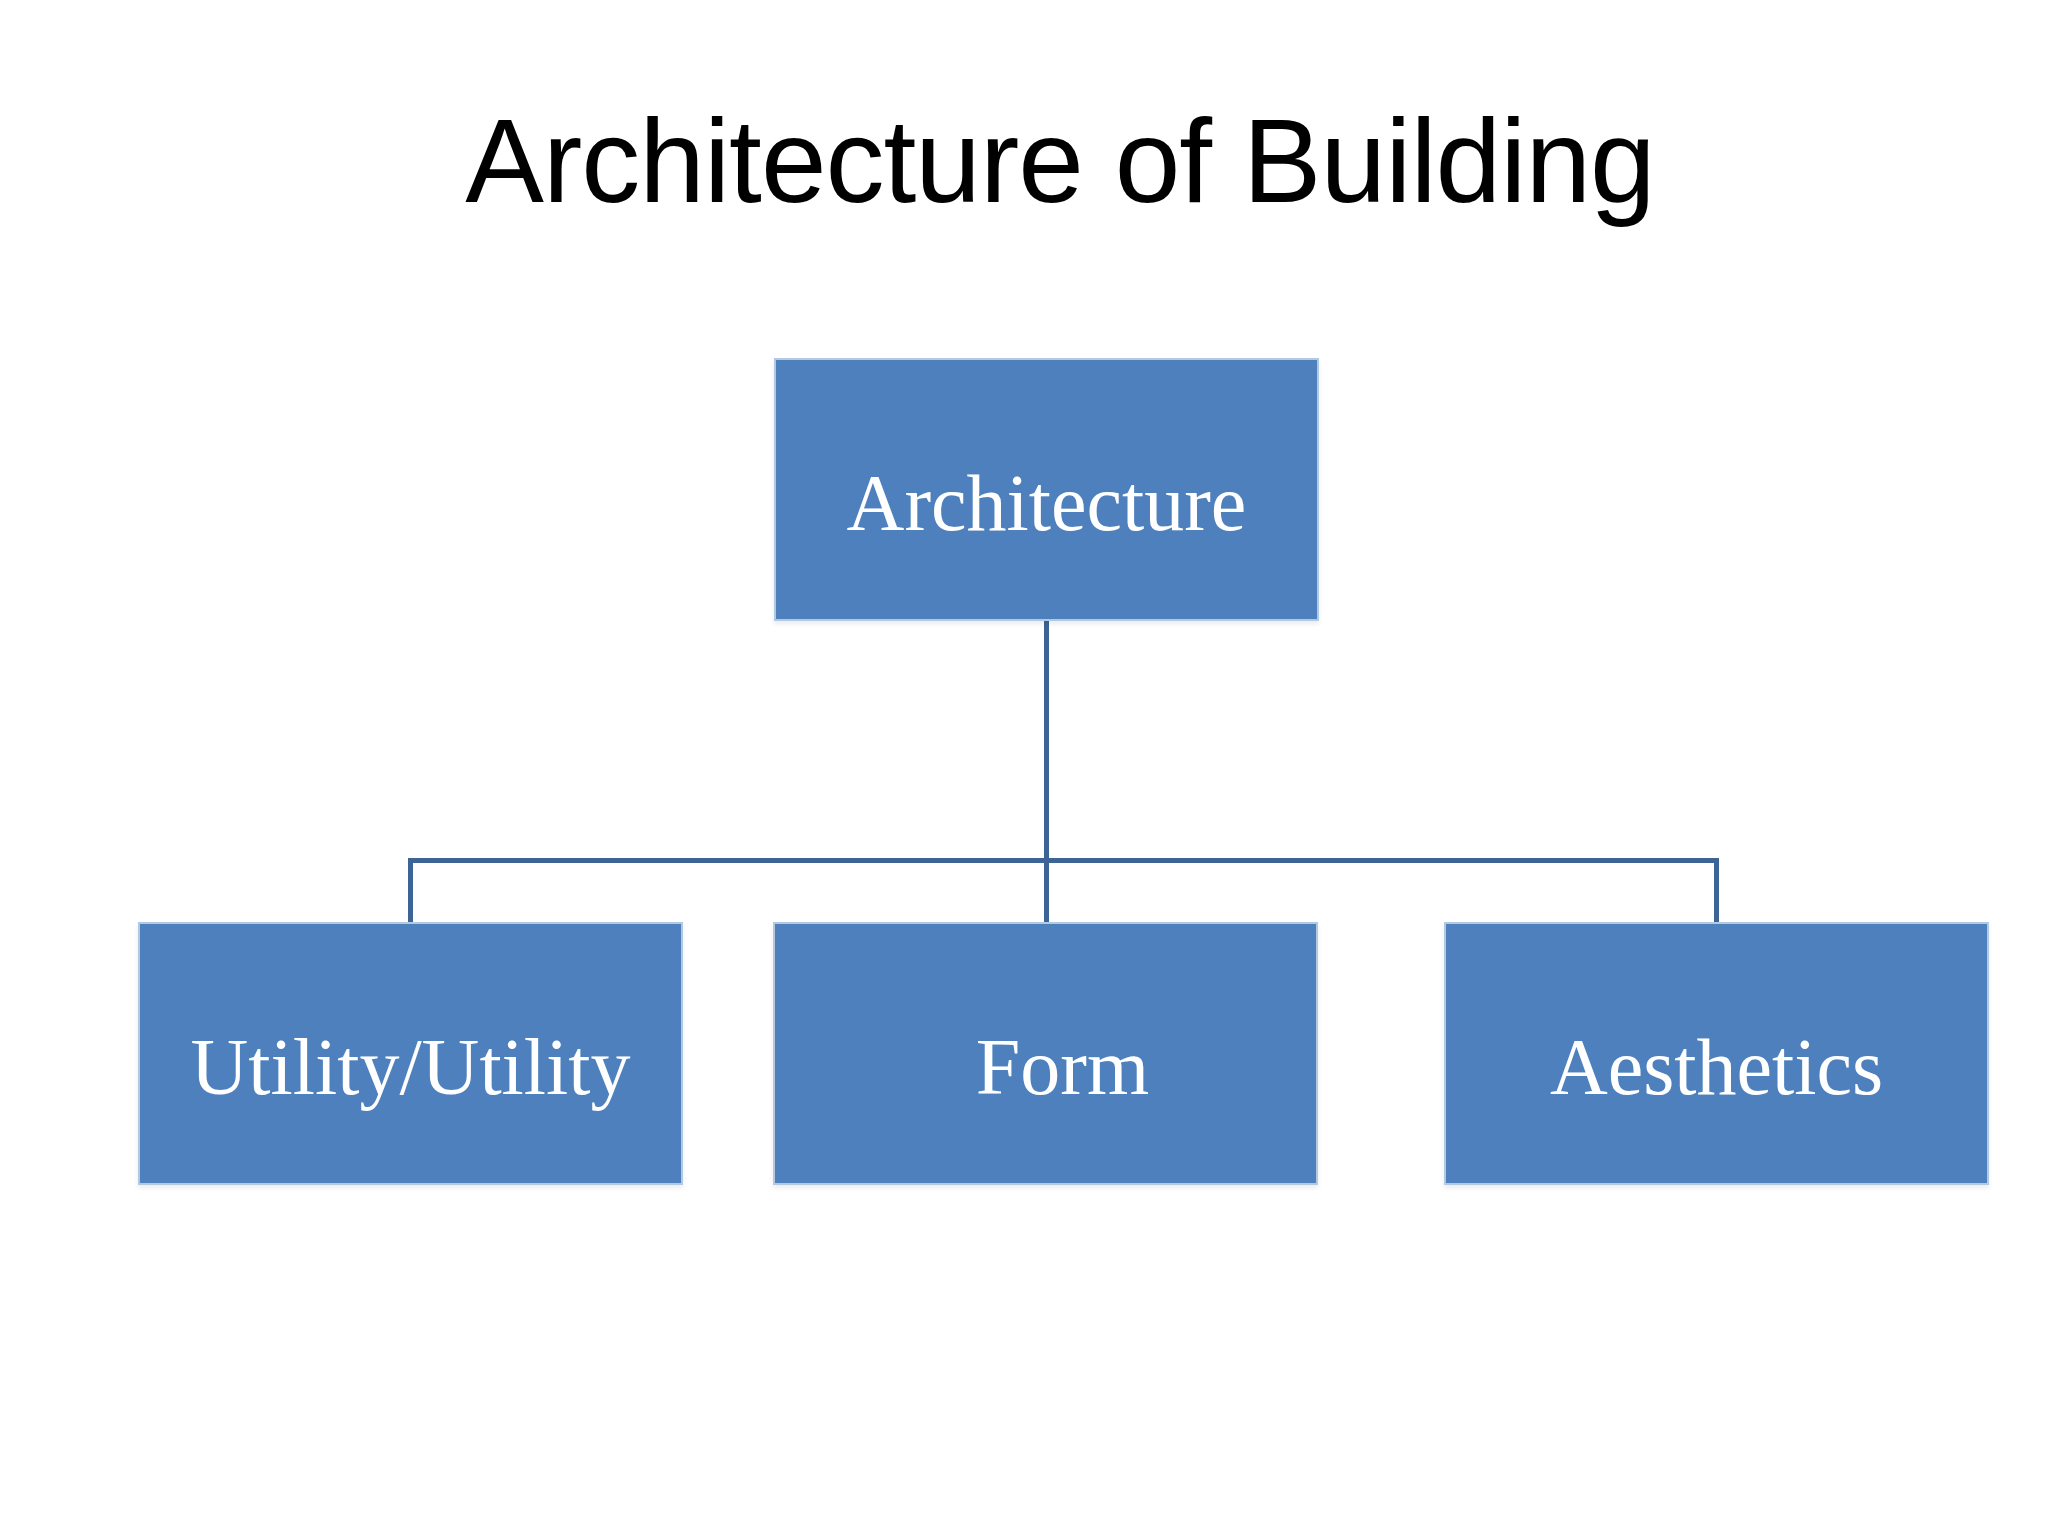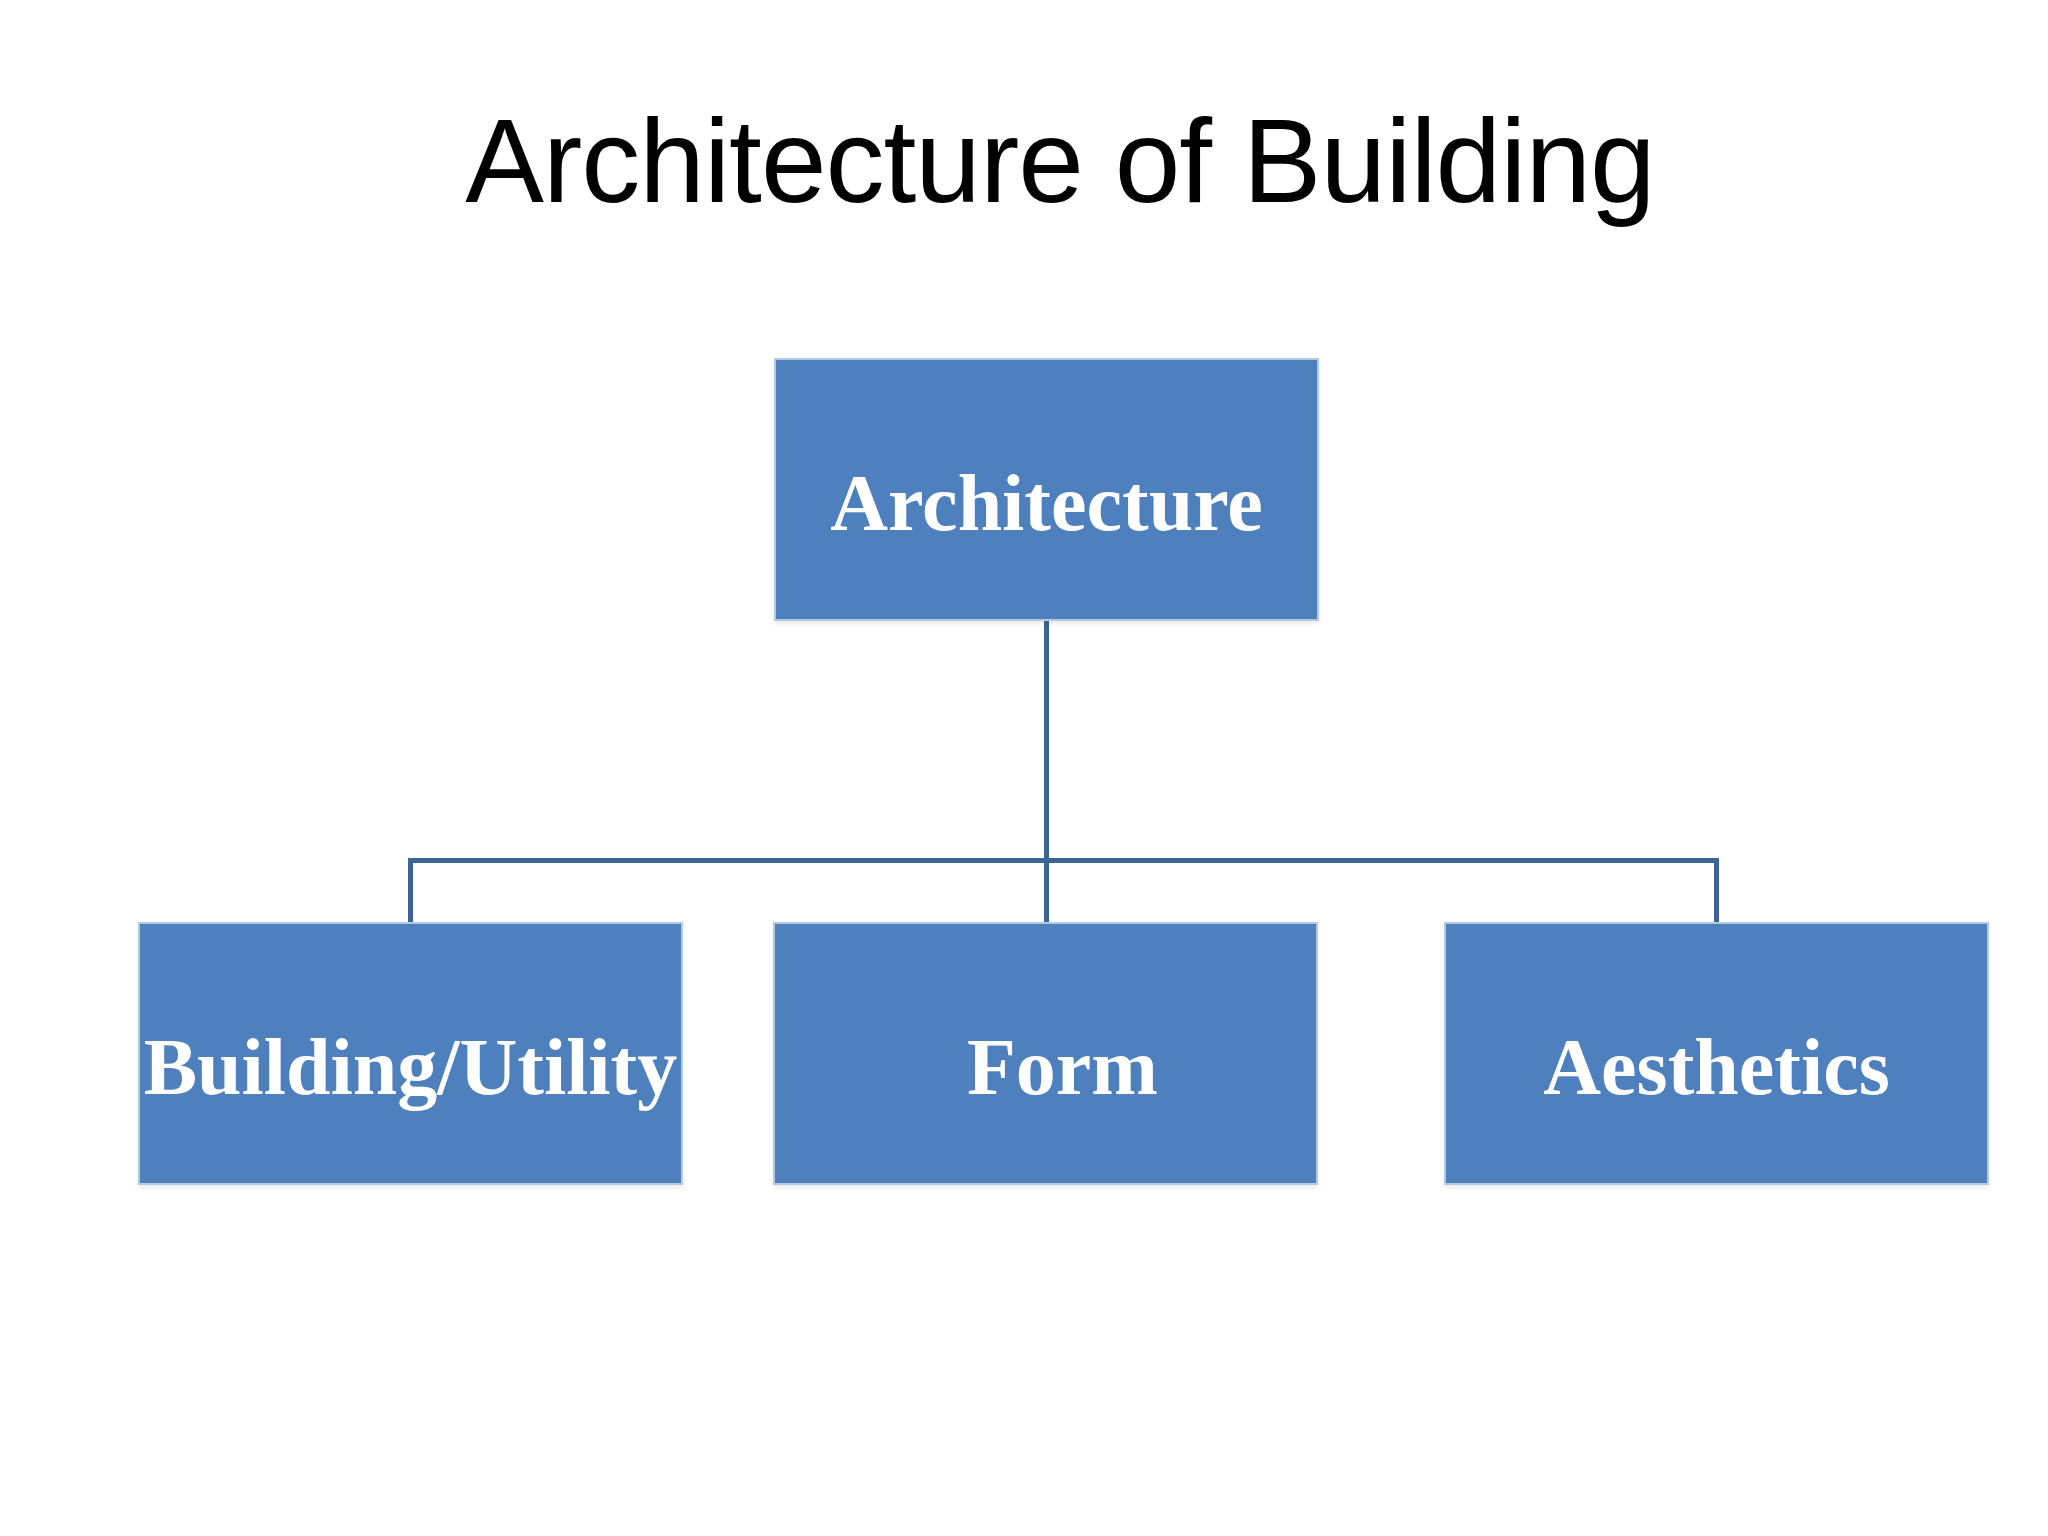--- a/index.html
+++ b/index.html
@@ -38,21 +38,21 @@
     border: 2px solid var(--node-border, #b3c9e0);
     box-sizing: border-box;
     display: flex;
     align-items: center;
     justify-content: center;
     box-shadow: 0 3px 5px rgba(0,0,0,0.08);
   }
   .node .label {
     font-family: "Liberation Serif", "DejaVu Serif", serif;
     font-size: 80px;
-    font-weight: 700;
+    font-weight: 400;
     color: var(--node-text, #ffffff);
     white-space: nowrap;
     transform: translateY(14px);
   }
   .node-root  { left: 738px;  top: 358px; }
   .node-left  { left: 102px;  top: 922px; }
   .node-mid   { left: 737px;  top: 922px; padding-left: 34px; }
   .node-right { left: 1408px; top: 922px; }
 
   .connector {
@@ -74,21 +74,21 @@
   <div class="connector conn-root-drop"></div>
   <div class="connector conn-horizontal"></div>
   <div class="connector conn-left-drop"></div>
   <div class="connector conn-right-drop"></div>
 
   <div class="node node-root">
     <span class="label">Architecture</span>
   </div>
 
   <div class="node node-left">
-    <span class="label">Building/Utility</span>
+    <span class="label">Utility/Utility</span>
   </div>
 
   <div class="node node-mid">
     <span class="label">Form</span>
   </div>
 
   <div class="node node-right">
     <span class="label">Aesthetics</span>
   </div>
 

